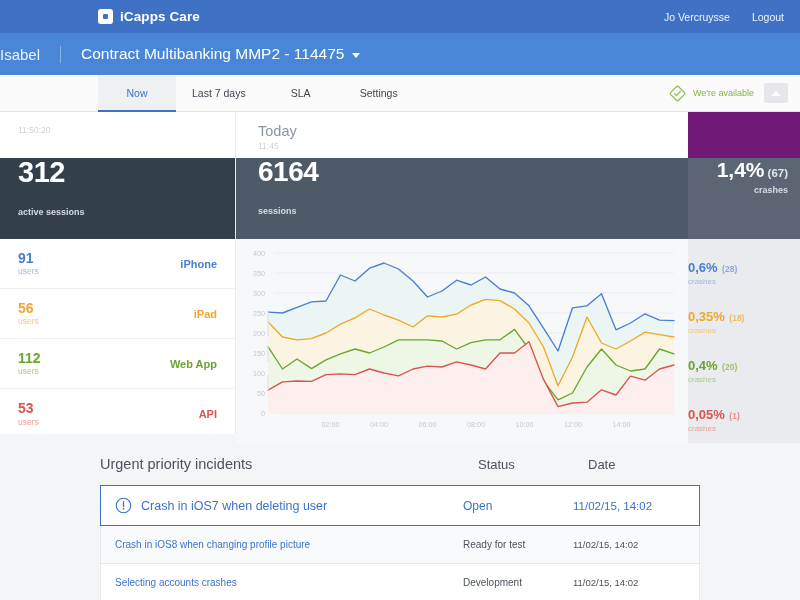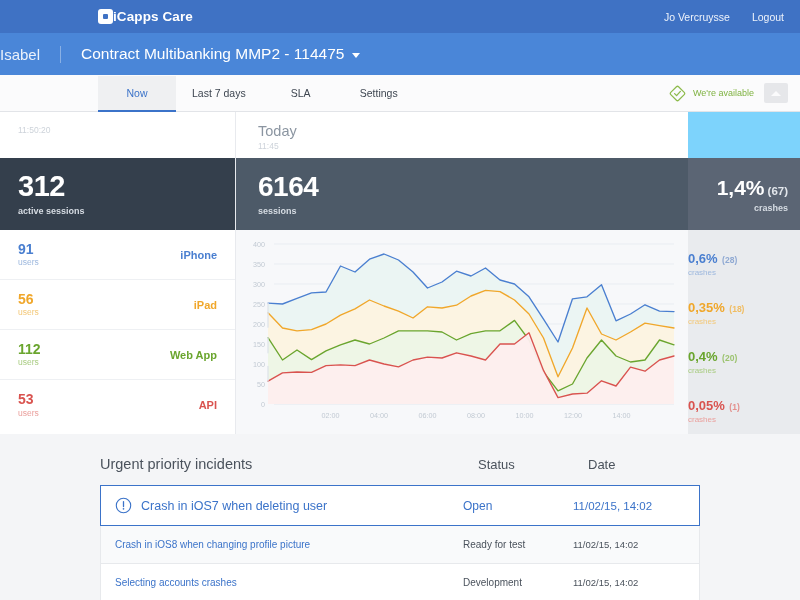--- a/index.html
+++ b/index.html
@@ -12,21 +12,21 @@
 
   
   .topbar {
     height: 33px;
     background: #3f72c4;
     display: flex;
     align-items: center;
     padding: 0 16px 0 98px;
     color: #ffffff;
   }
-  .brand { display: flex; align-items: center; }
+  .brand { display: flex; align-items: center; gap: 7px; }
   .brand-mark {
     width: 15px; height: 15px;
     background: #ffffff;
     border-radius: 3px;
     display: flex; align-items: center; justify-content: center;
   }
   .brand-mark i {
     width: 5px; height: 5px; background: #3f72c4; border-radius: 1px; display:block;
   }
   .brand-name { font-size: 13.5px; font-weight: bold; letter-spacing: .1px; }
@@ -108,39 +108,39 @@
   .avail-text { font-size: 9px; color: #7fb241; }
 
   
   .dash {
     display: flex;
     height: 322px;
     background: #ffffff;
   }
   .col-left { width: 236px; border-right: 1px solid #e8eaee; background:#fff; }
   .col-mid  { flex: 1; background: #fff; }
-  .col-right{ width: 112px; background: #7dd3fc; }
+  .col-right{ width: 112px; background: #701a75; }
 
   .panel-head {
     height: 46px; padding: 11px 0 0 18px;
   }
   .panel-head.mid { padding-left: 22px; }
   .panel-title { font-size: 14.5px; color: #8b95a1; font-weight: normal; }
   .panel-time  { font-size: 8.5px; color: #cdd3da; margin-top: 2px; }
 
   
-  .strip { height: 72px; display: flex; align-items: center; }
+  .strip { height: 81px; display: flex; }
   .strip-left  { background: #343f4c; padding-left: 18px; }
   .strip-mid   { background: #4d5a68; padding-left: 22px; }
   .strip-right { background: #5b6574; padding-right: 12px; justify-content: flex-end; text-align: right; }
   .bignum {
     font-size: 29px; color: #ffffff; font-weight: bold; line-height: 1; letter-spacing: -.5px;
   }
   .bignum.mid { font-size: 28px; }
-  .biglabel { font-size: 9px; color: #d6dce3; margin-top: 5px; font-weight: bold; }
+  .biglabel { font-size: 9px; color: #d6dce3; margin-top: 20px; font-weight: bold; }
   .strip-right .pct { font-size: 21px; font-weight: bold; color: #fff; }
   .strip-right .cnt { font-size: 11.5px; font-weight: bold; color: #e3e7ec; margin-left: 3px; }
   .strip-right .biglabel { margin-top: 3px; }
 
   
   .devrow {
     height: 50px;
     border-bottom: 1px solid #eef0f3;
     display: flex; align-items: center;
     padding: 0 18px;

